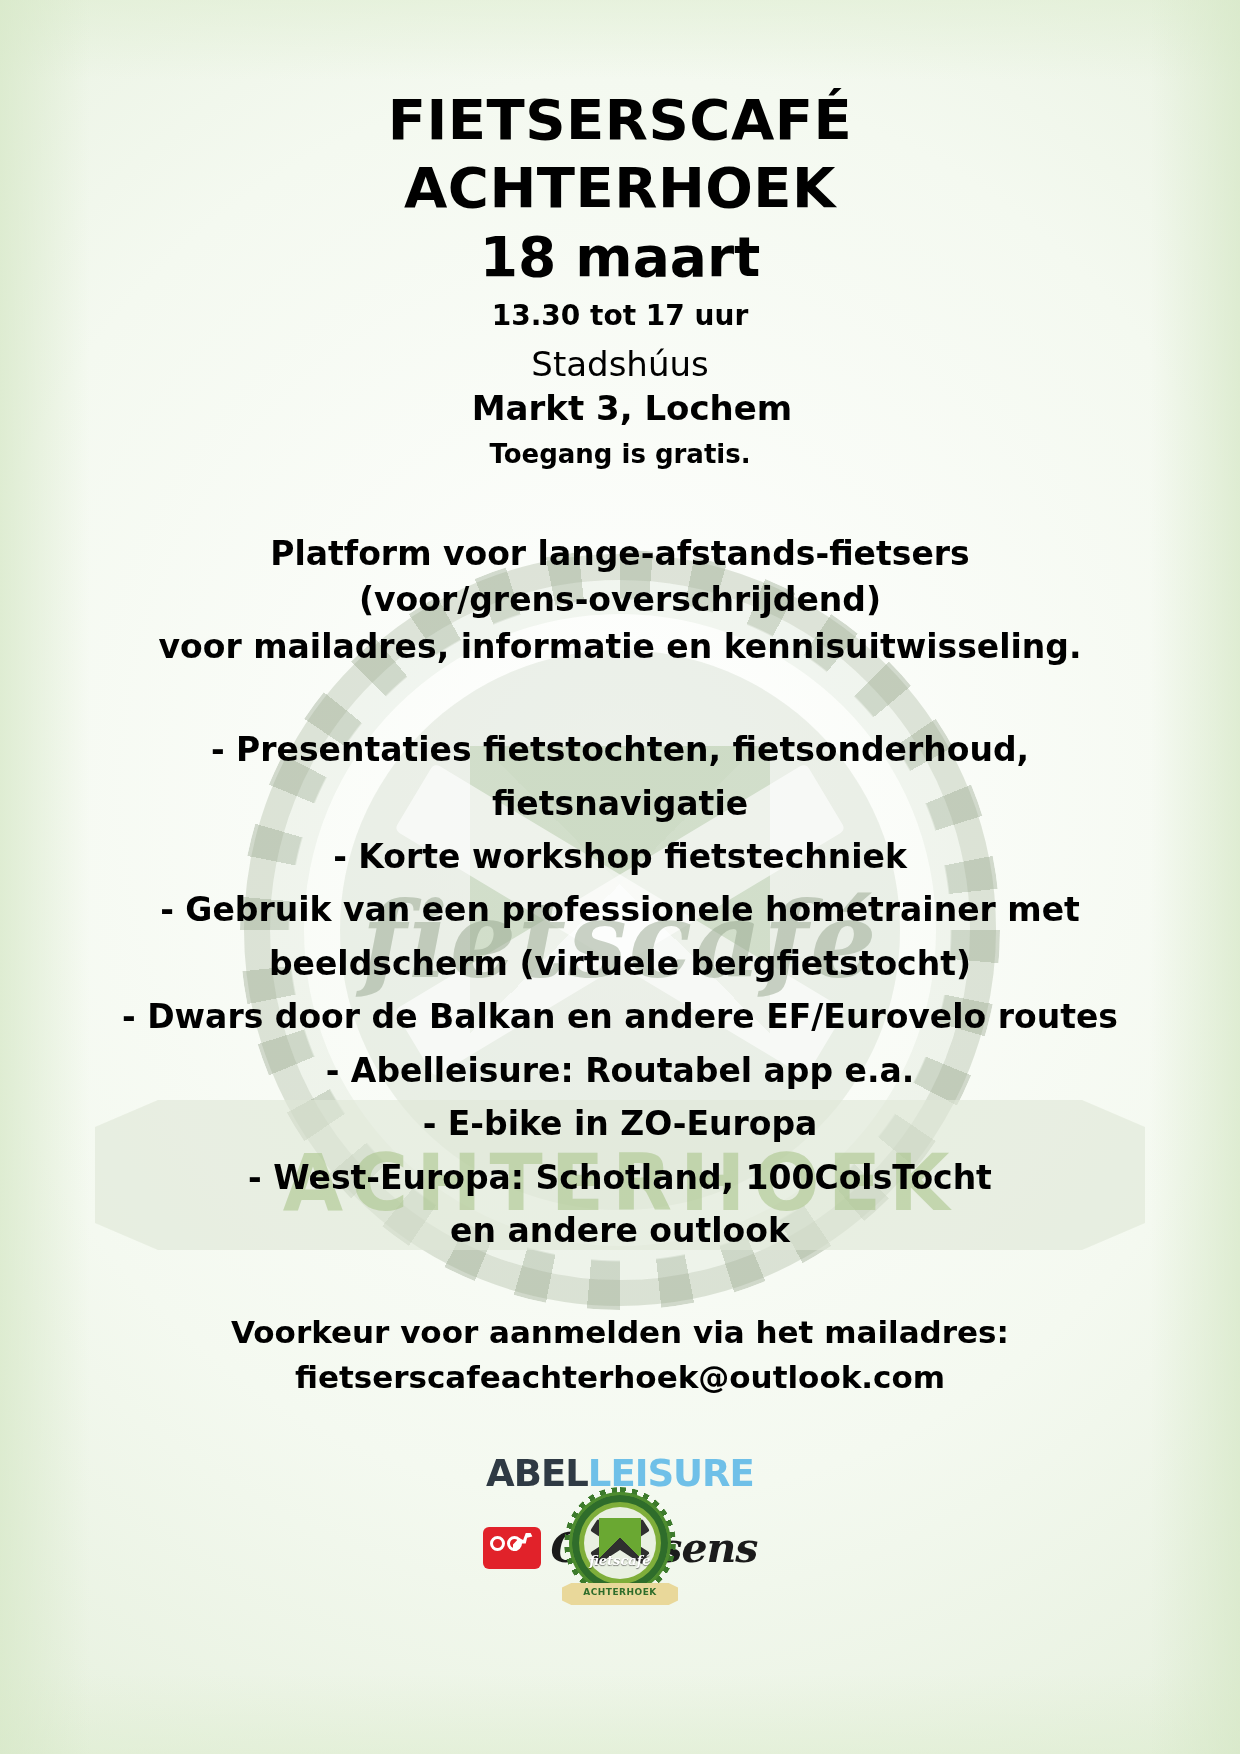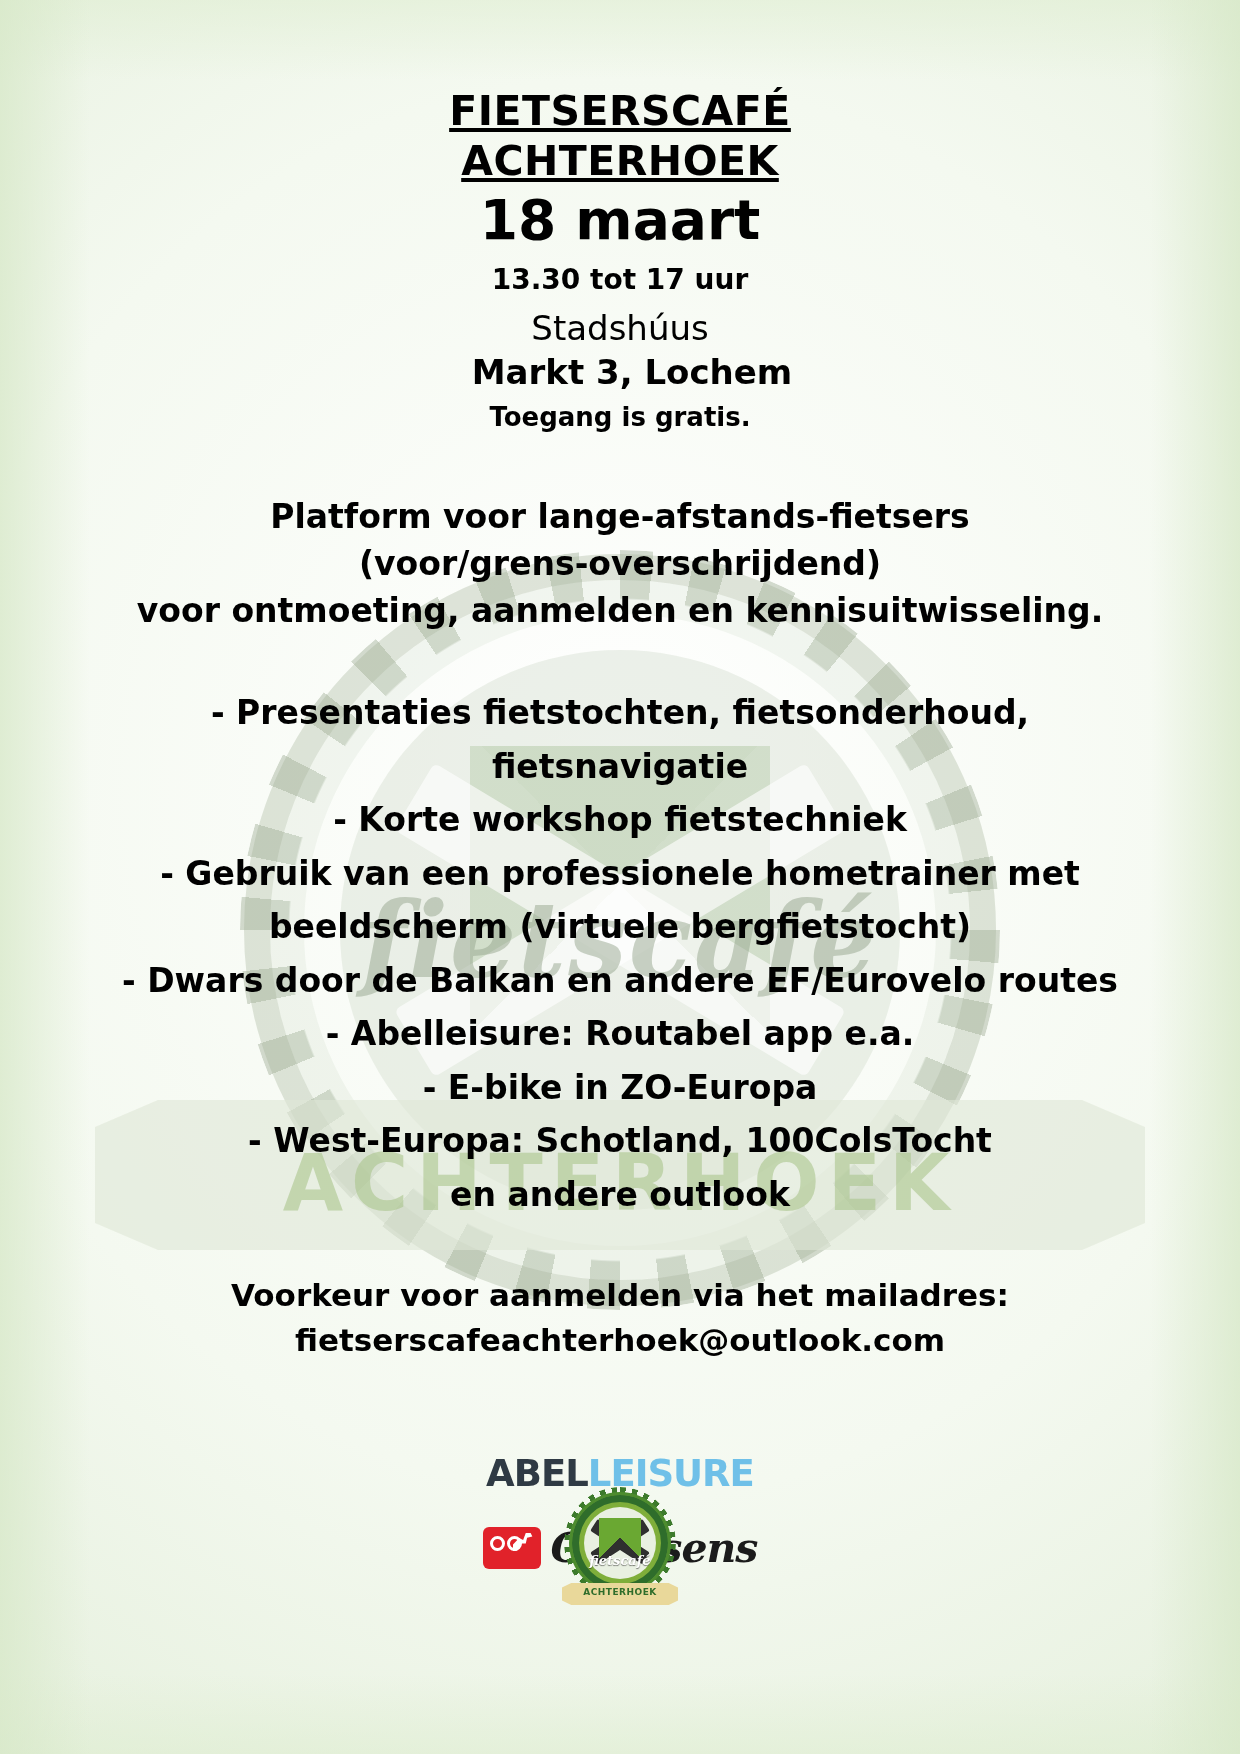--- a/index.html
+++ b/index.html
@@ -151,24 +151,23 @@
   
   .content {
     position: relative;
     z-index: 3;
     padding-top: 86px;
     text-align: center;
     color: #000;
   }
   .title-1, .title-2 {
     font-weight: bold;
-    font-size: 41px;
+    font-size: 56px;
     letter-spacing: 0.5px;
     line-height: 1.22;
-    text-decoration: underline;
   }
   .date {
     font-weight: bold;
     font-size: 55px;
     margin-top: 4px;
     line-height: 1.1;
   }
   .time {
     font-weight: bold;
     font-size: 28px;
@@ -383,21 +382,21 @@
     <div class="title-2">ACHTERHOEK</div>
     <div class="date">18 maart</div>
     <div class="time">13.30 tot 17 uur</div>
     <div class="venue">Stadshúus</div>
     <div class="address">Markt 3, Lochem</div>
     <div class="free">Toegang is gratis.</div>
 
     <div class="intro">
       <div>Platform voor lange-afstands-fietsers</div>
       <div>(voor/grens-overschrijdend)</div>
-      <div>voor ontmoeting, aanmelden en kennisuitwisseling.</div>
+      <div>voor mailadres, informatie en kennisuitwisseling.</div>
     </div>
 
     <div class="bullets">
       <div>- Presentaties fietstochten, fietsonderhoud,</div>
       <div>fietsnavigatie</div>
       <div>- Korte workshop fietstechniek</div>
       <div>- Gebruik van een professionele hometrainer met</div>
       <div>beeldscherm (virtuele bergfietstocht)</div>
       <div>- Dwars door de Balkan en andere EF/Eurovelo routes</div>
       <div>- Abelleisure: Routabel app e.a.</div>

